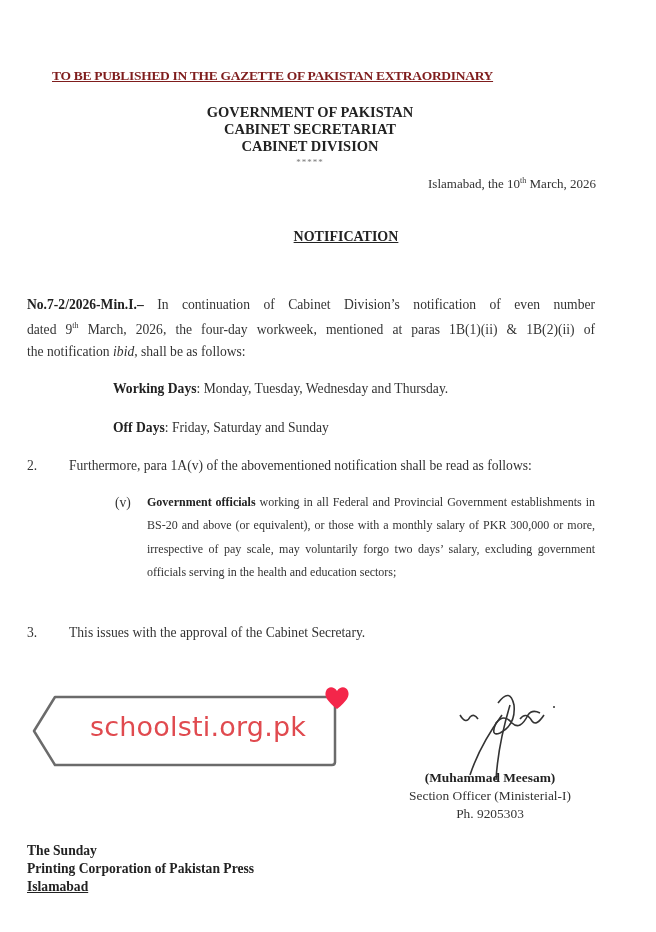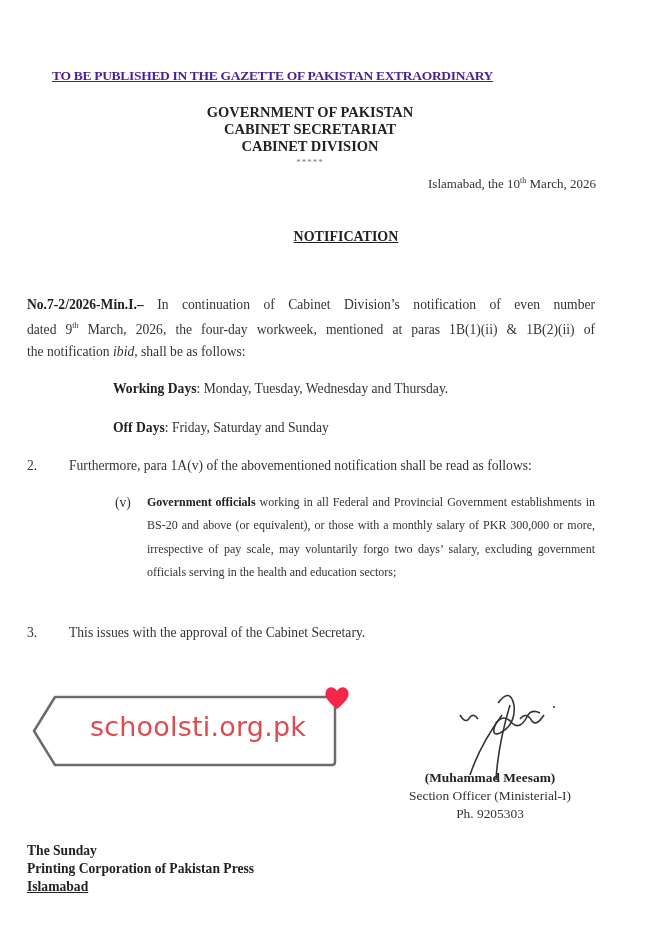--- a/index.html
+++ b/index.html
@@ -3,21 +3,21 @@
   <meta charset="utf-8">
   <style>
     html, body { margin: 0; padding: 0; }
     body {
       width: 656px; height: 932px; background: #ffffff; position: relative; overflow: hidden;
       font-family: "Liberation Serif", "DejaVu Serif", serif; color: #2a2a2a;
     }
     .abs { position: absolute; }
     .gazette {
       left: 52px; top: 68px; font-size: 13.5px; font-weight: bold; text-decoration: underline;
-      letter-spacing: -0.3px; white-space: nowrap; color: #4c1d95;
+      letter-spacing: -0.3px; white-space: nowrap; color: #7f1d1d;
     }
     .hdr { left: 0; width: 620px; text-align: center; font-weight: bold; font-size: 14.5px; color: #222; white-space: nowrap; }
     .stars { left: 0; width: 620px; text-align: center; font-size: 9px; color: #777; letter-spacing: 1px; }
     .date { right: 60px; top: 176px; font-size: 13px; color: #333; white-space: nowrap; }
     .notif { left: 0; width: 620px; top: 229px; text-align: center; font-weight: bold; font-size: 14px; text-decoration: underline; color: #222; padding-left: 36px; }
     .line { white-space: nowrap; font-size: 13.6px; color: #333; text-align: center; }
     .num { left: 27px; font-size: 13.6px; color: #333; }
     .sub { left: 147px; width: 448px; font-size: 12px; line-height: 23.3px; text-align: justify; color: #333; }
     .sub-label { left: 115px; font-size: 13.6px; color: #333; }
     .sig { font-size: 13.4px; color: #333; text-align: center; white-space: nowrap; }

